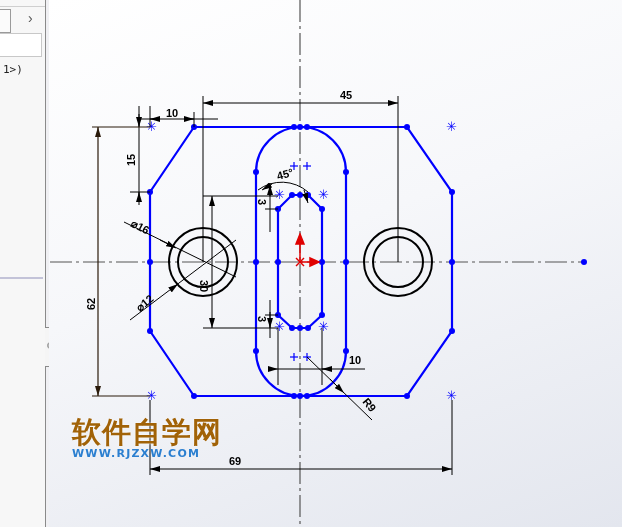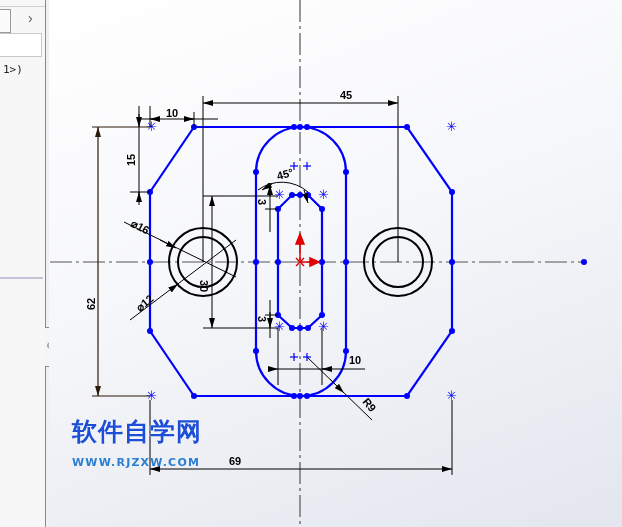--- a/index.html
+++ b/index.html
@@ -13,22 +13,22 @@
   .panel-text { position:absolute; left:3px; top:63px; font-family:"DejaVu Sans Mono", monospace; font-size:11px; color:#222; }
   .panel-hline { position:absolute; left:0; top:277px; width:43px; height:2px; background:#c3c3d8; }
   .splitter { position:absolute; left:45px; top:0; width:3px; height:527px; background:#f0f0f3; border-left:1px solid #8a8a8a; }
   .splitter-notch { position:absolute; left:45px; top:327px; width:6px; height:38px; background:#f5f5f5; border:1px solid #8a8a8a; border-left:none; }
   .splitter-dot { position:absolute; left:47px; top:342px; width:5px; height:5px; border-radius:50%; background:#b8b8b8; border:1px solid #999; }
   .canvas { position:absolute; left:49px; top:0; width:573px; height:527px;
             background: linear-gradient(160deg, #ffffff 0%, #f6f7fa 45%, #e3e6ee 100%); }
   .canvas svg { position:absolute; left:-49px; top:0; }
   .dim-text { font-family:"Liberation Sans", sans-serif; font-weight:bold; font-size:11px; fill:#000; }
   .watermark { position:absolute; left:72px; top:418px; }
-  .wm-title { font-family:"DejaVu Sans", sans-serif; font-weight:bold; font-size:25px; color:#1d4ed8; letter-spacing:1px; line-height:28px; text-shadow:0 0 2px #fff; }
-  .wm-url { font-family:"DejaVu Sans", sans-serif; font-weight:bold; font-size:11px; color:#2b7fd0; letter-spacing:1.2px; margin-top:10px; }
+  .wm-title { font-family:"DejaVu Sans", sans-serif; font-weight:bold; font-size:29px; color:#a16207; letter-spacing:1px; line-height:28px; text-shadow:0 0 2px #fff; }
+  .wm-url { font-family:"DejaVu Sans", sans-serif; font-weight:bold; font-size:11px; color:#2b7fd0; letter-spacing:1.2px; margin-top:1px; }
 </style>
 </head>
 <body>
 
 <div class="left-panel">
   <div class="panel-tab">
     <div class="tab-box"></div>
     <span class="chev">›</span>
   </div>
   <div class="panel-input"></div>

